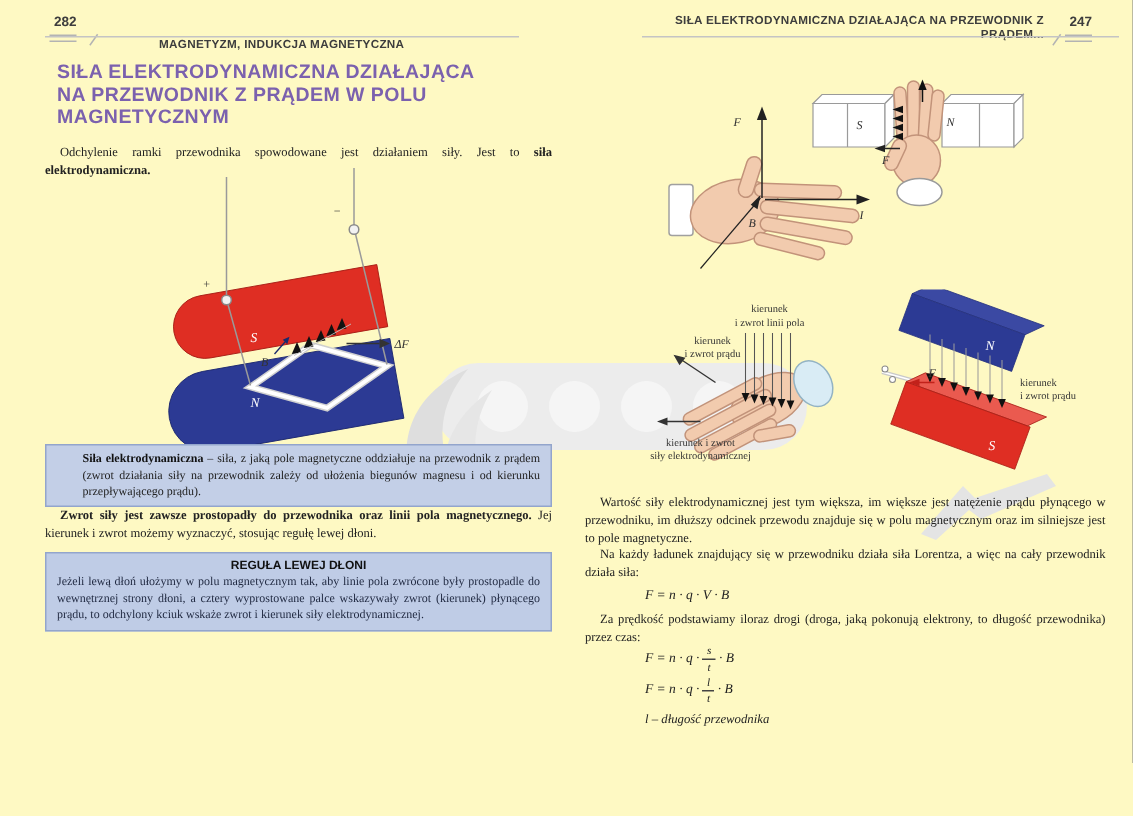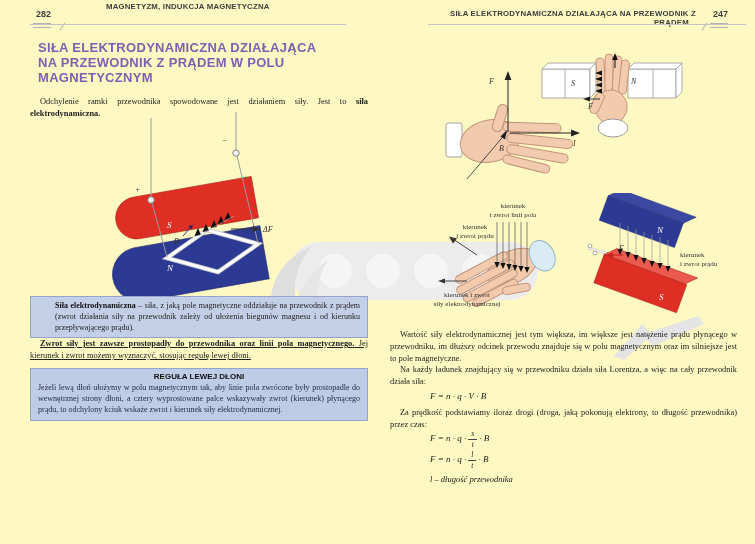--- a/index.html
+++ b/index.html
@@ -58,21 +58,21 @@
     <path d="M14,95 C2,58 10,26 50,8 C30,32 28,58 42,84 Z" fill="#dedede"></path>
     <path d="M36,97 C28,68 38,40 66,22 C52,44 52,68 62,90 Z" fill="#e6e6e6"></path>
   </svg>
   <svg class="abs" style="left:612px; top:314px;" width="98" height="48" viewBox="0 0 98 48">
     <path d="M2,42 L30,10 L38,18 L86,2 L92,10 L42,32 L34,26 L12,46 Z" fill="#e4e4e4"></path>
   </svg>
 
   <div class="abs hdr-num" style="left:36px; top:9px;">282</div>
   <div class="abs hdr-tick" style="left:33px; top:23px;"></div>
   <div class="abs hdr-slash" style="left:58px; top:26px;"></div>
-  <div class="abs hdr-title" style="left:95px; top:2px;padding-left:11px;">MAGNETYZM, INDUKCJA MAGNETYCZNA</div>
+  <div class="abs hdr-title" style="left:95px; top:25px;padding-left:11px;">MAGNETYZM, INDUKCJA MAGNETYCZNA</div>
   <div class="abs hdr-rule" style="left:30px; top:24px; width:316px;"></div>
 
   <div class="abs hdr-title" style="left:418px; top:9px; width:278px; text-align:right;">SIŁA ELEKTRODYNAMICZNA DZIAŁAJĄCA NA PRZEWODNIK Z PRĄDEM...</div>
   <div class="abs hdr-num" style="left:713px; top:9px;">247</div>
   <div class="abs hdr-tick" style="left:710px; top:23px;"></div>
   <div class="abs hdr-slash" style="left:700px; top:26px;"></div>
   <div class="abs hdr-rule" style="left:428px; top:24px; width:318px;"></div>
 
   <div class="abs chapter-title" style="left:38px; top:40px; width:295px;">SIŁA ELEKTRODYNAMICZNA DZIAŁAJĄCA NA PRZEWODNIK Z PRĄDEM W POLU MAGNETYCZNYM</div>
 
@@ -123,21 +123,21 @@
     </g>
     <text x="119" y="132" class="lbl-i" fill="#1a2a6b">B</text>
     <text x="112" y="116" class="pole">S</text>
     <text x="112" y="159" class="pole">N</text>
   </svg>
 
   <div class="abs infobox" style="left:30px; top:296px; width:338px;padding-left:24px;">
     <b>Siła elektrodynamiczna</b><span> – siła, z jaką pole magnetyczne oddziałuje na przewodnik z prądem (zwrot działania siły na przewodnik zależy od ułożenia biegunów magnesu i od kierunku przepływającego prądu).</span>
   </div>
 
-  <div class="abs body-par" style="left:30px; top:338px; width:338px;text-decoration:underline;">
+  <div class="abs body-par" style="left:30px; top:338px; width:338px;">
     <b>Zwrot siły jest zawsze prostopadły do przewodnika oraz linii pola magnetycznego.</b><span> Jej kierunek i zwrot możemy wyznaczyć, stosując regułę lewej dłoni.</span>
   </div>
 
   <div class="abs rulebox" style="left:30px; top:368px; width:338px;">
     <span class="ttl">REGUŁA LEWEJ DŁONI</span>
     <span>Jeżeli lewą dłoń ułożymy w polu magnetycznym tak, aby linie pola zwrócone były prostopadle do wewnętrznej strony dłoni, a cztery wyprostowane palce wskazywały zwrot (kierunek) płynącego prądu, to odchylony kciuk wskaże zwrot i kierunek siły elektrodynamicznej.</span>
   </div>
 
   <svg class="abs" style="left:445px; top:52px;" width="300" height="135" viewBox="0 0 300 135">
 

